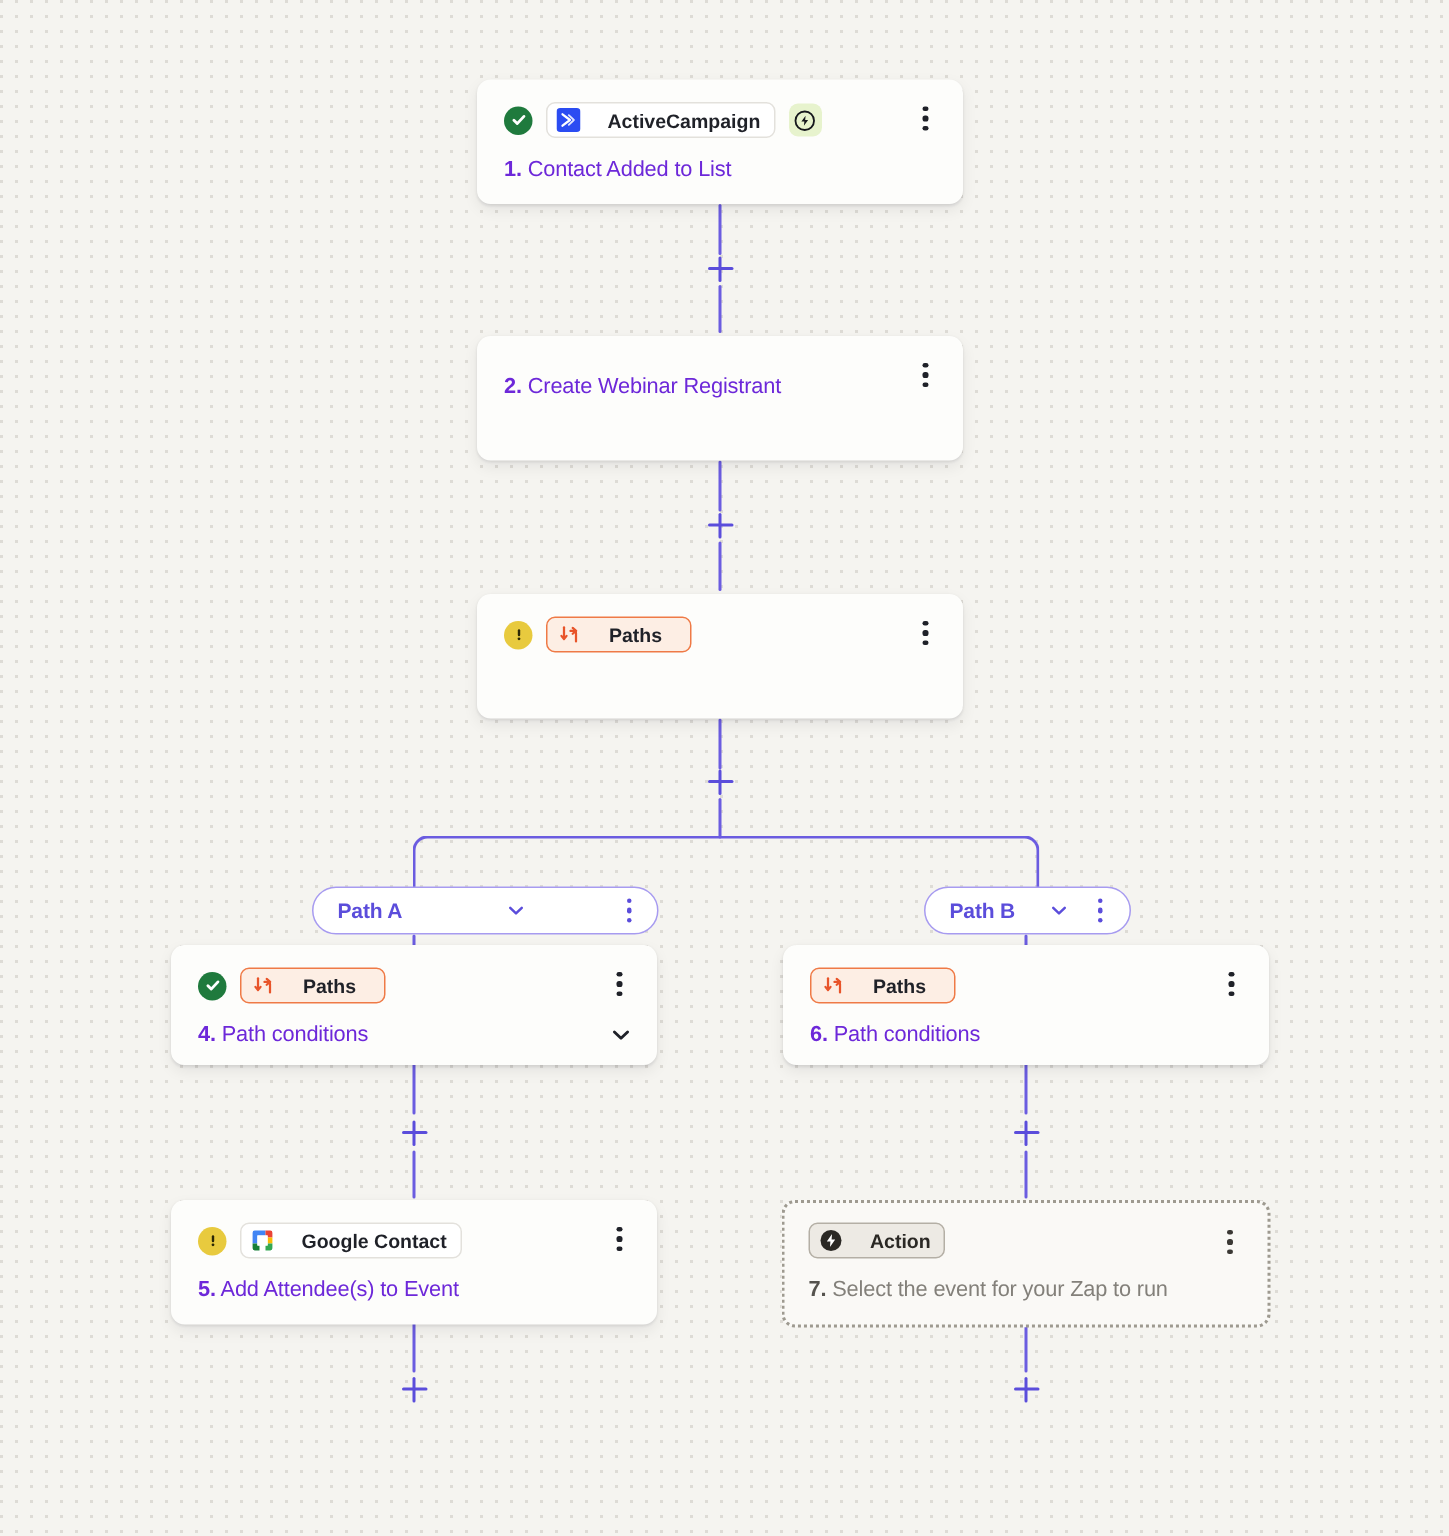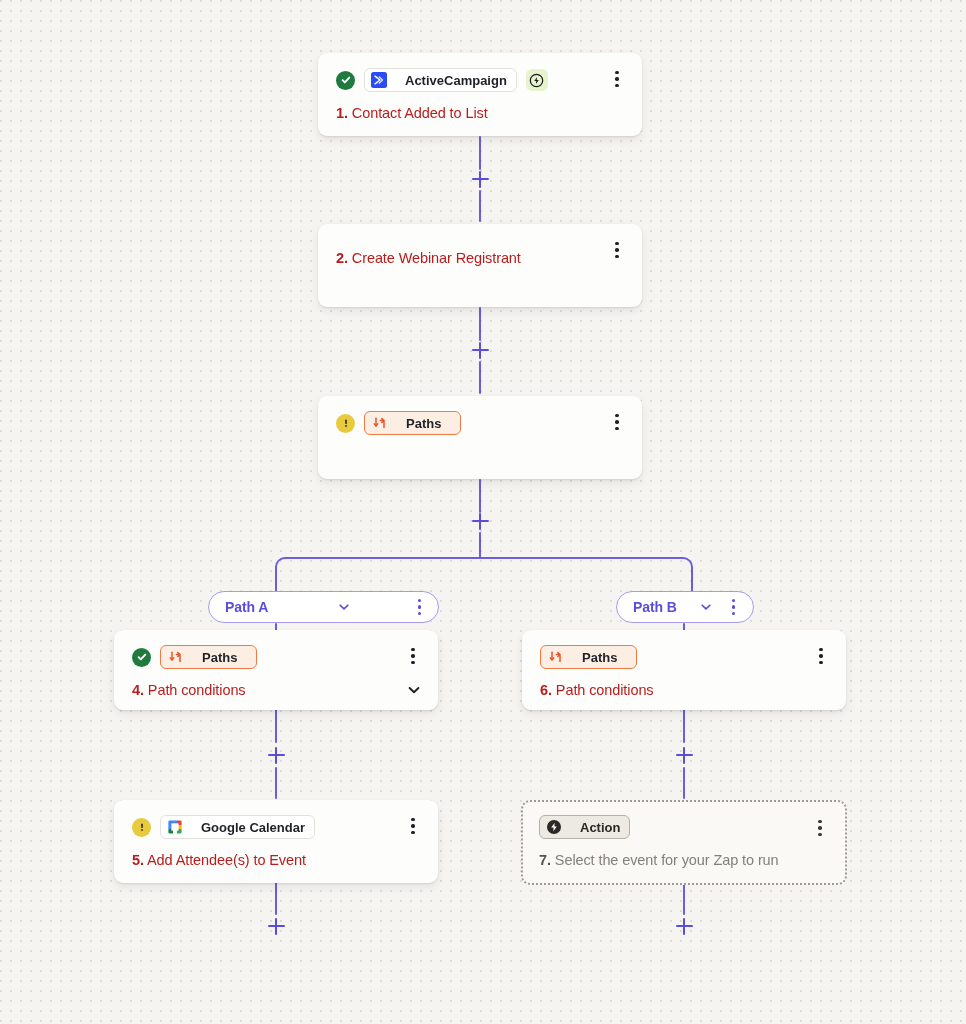--- a/index.html
+++ b/index.html
@@ -83,21 +83,21 @@
   }
   .card-bottom {
     display: flex;
     align-items: center;
     justify-content: space-between;
     margin-top: 12px;
   }
   .card-title {
     font-size: 14.5px;
     letter-spacing: -0.1px;
-    color: #b91c1c;
+    color: #6d28d9;
     white-space: nowrap;
   }
   .card-title .num { font-weight: bold; }
   .card.placeholder .card-title { color: #83807a; }
   .card.placeholder .card-title .num { color: #55534e; }
 
   
   .status {
     width: 19px;
     height: 19px;
@@ -430,21 +430,21 @@
           <svg width="16" height="16" viewBox="0 0 16 16">
             <rect x="1.4" y="1.4" width="13.2" height="13.2" rx="1.4" fill="#ffffff"></rect>
             <path d="M1.4 2.8 a1.4 1.4 0 0 1 1.4-1.4 H10 V4.6 H4.6 V10 H1.4 Z" fill="#4285f4"></path>
             <path d="M10 1.4 H13.2 a1.4 1.4 0 0 1 1.4 1.4 V6 H11.4 V4.6 H10 Z" fill="#ea4335"></path>
             <path d="M11.4 6 H14.6 V10 H11.4 Z" fill="#fbbc05"></path>
             <path d="M11.4 10 H14.6 V13.2 a1.4 1.4 0 0 1-1.4 1.4 H10 V11.4 H11.4 Z" fill="#34a853"></path>
             <path d="M1.4 10 H4.6 V11.4 H6 V14.6 H2.8 A1.4 1.4 0 0 1 1.4 13.2 Z" fill="#188038"></path>
             <rect x="4.6" y="4.6" width="6.8" height="6.8" fill="#ffffff"></rect>
           </svg>
         </span>
-        <span>Google Calendar</span>
+        <span>Google Contact</span>
       </span>
     </div>
     <div class="card-bottom">
       <div class="card-title">
         <span class="num">5.</span>
         <span>Add Attendee(s) to Event</span>
       </div>
     </div>
     <div class="kebab">
         <i></i>

